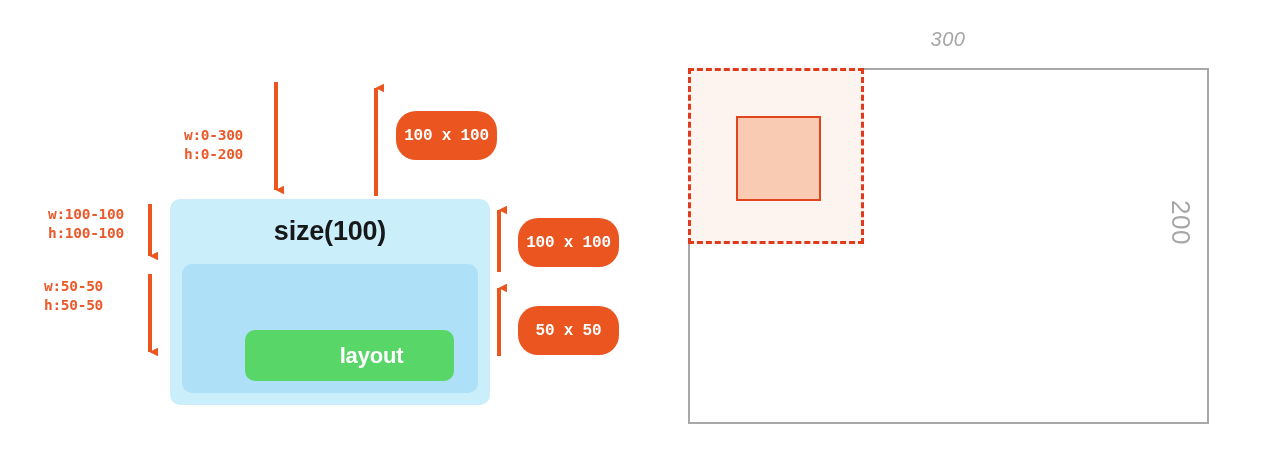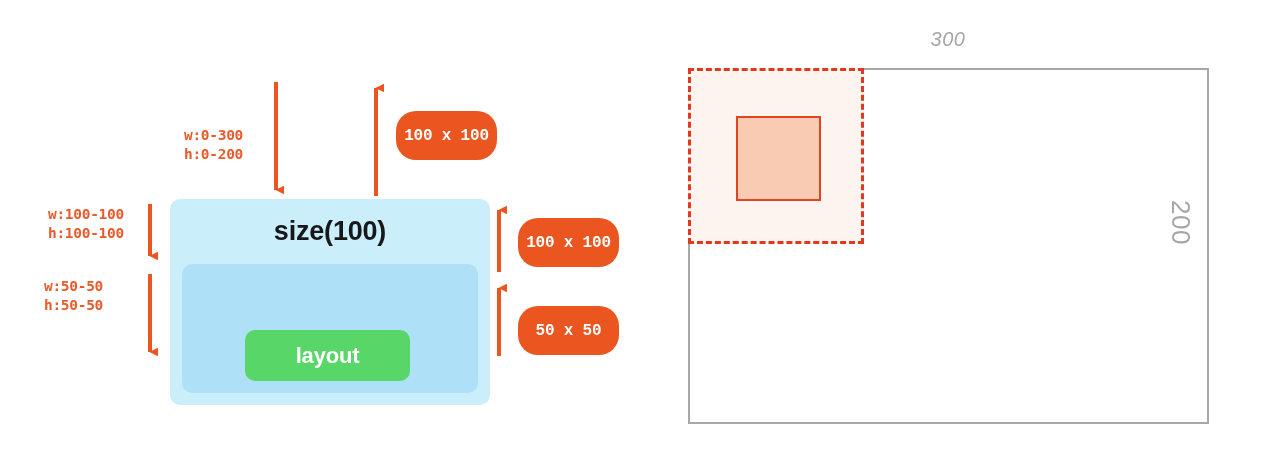--- a/index.html
+++ b/index.html
@@ -28,21 +28,21 @@
   }
   .required-label{
     position:absolute;left:182px;top:281px;width:296px;
     text-align:center;font-size:21px;font-weight:bold;color:#17181a;
     letter-spacing:-0.2px;
   }
   .layout-btn{
     position:absolute;left:245px;top:330px;width:165px;height:51px;
     background:#58d668;border-radius:10px;
     display:flex;align-items:center;justify-content:center;
-    color:#ffffff;font-size:22px;font-weight:600;letter-spacing:-0.2px;
+    color:#ffffff;font-size:22px;font-weight:600;letter-spacing:-0.2px;padding-left:44px;
   }
 
   
   .mono{
     position:absolute;
     font-family:"DejaVu Sans Mono","Liberation Mono",monospace;
     font-size:14.5px;font-weight:bold;color:#ea5a2b;
     line-height:19px;white-space:pre;letter-spacing:-0.3px;
   }
   .mono-top{left:184px;top:110px;margin-top:16px;}

